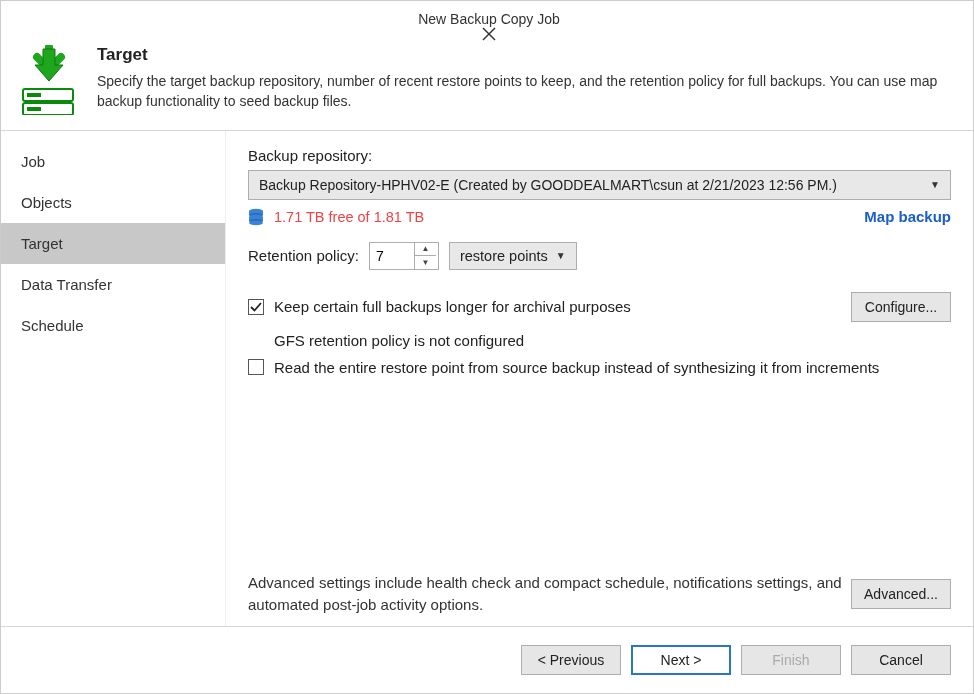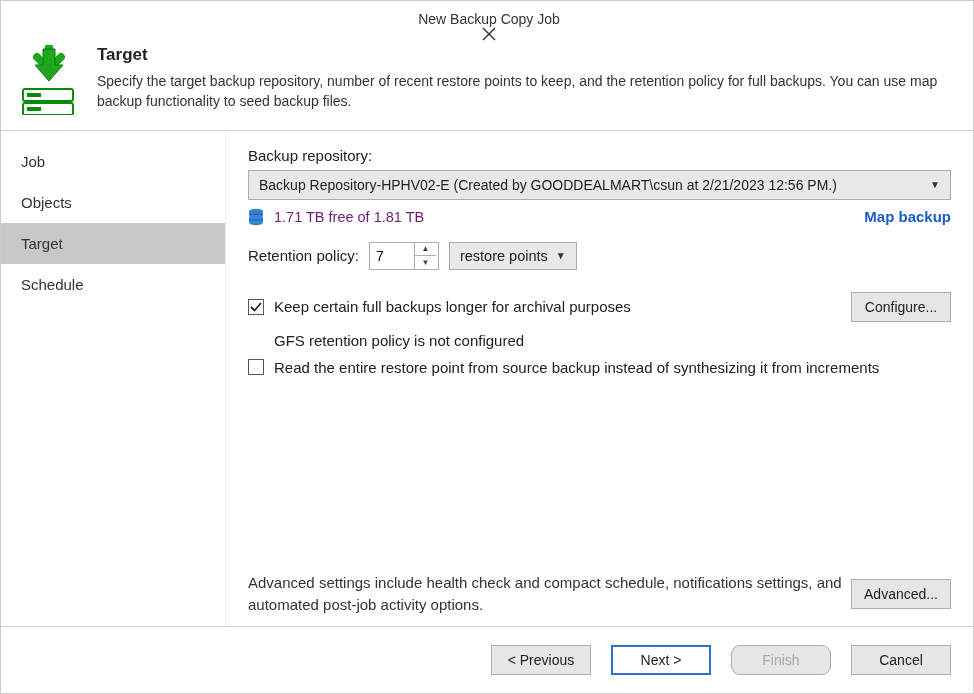--- a/index.html
+++ b/index.html
@@ -110,21 +110,21 @@
     gap: 10px;
     margin-top: 8px;
   }
   .disk-icon {
     width: 16px;
     height: 18px;
     display: inline-block;
   }
   .free-text {
     font-size: 14.5px;
-    color: #701a75;
+    color: #ef4444;
   }
   .map-link {
     margin-left: auto;
     color: #1a5ecc;
     font-size: 15px;
     cursor: pointer;
     font-weight: bold;
   }
   .retention-row {
     display: flex;
@@ -209,21 +209,20 @@
     color: #222;
     cursor: pointer;
     display: inline-flex;
     align-items: center;
     justify-content: center;
     padding: 0 12px;
   }
   .btn:disabled, .btn.disabled {
     color: #aaa;
     cursor: default;
-    border-radius: 9px;
   }
   .btn.primary {
     border: 2px solid #2a74c9;
     background: #fff;
   }
   .sub-indent {
     margin-left: 26px;
     margin-top: 10px;
     font-size: 15px;
     color: #222;
@@ -245,21 +244,21 @@
     color: #333;
     line-height: 1.45;
     flex: 1;
   }
   .footer {
     height: 68px;
     border-top: 1px solid #d6d6d6;
     display: flex;
     align-items: center;
     justify-content: flex-end;
-    gap: 20px;
+    gap: 10px;
     padding: 0 22px;
   }
   .configure-wrap {
     margin-left: auto;
   }
   .chev {
     font-size: 10px;
     color: #333;
   }
 </style>
@@ -291,20 +290,21 @@
     <h2>Target</h2>
     <p>Specify the target backup repository, number of recent restore points to keep, and the retention policy for full backups. You can use map backup functionality to seed backup files.</p>
   </div>
 </div>
 
 <div class="body">
   <div class="sidebar">
     <div class="nav-item">Job</div>
     <div class="nav-item">Objects</div>
     <div class="nav-item active">Target</div>
+    <div class="nav-item">Data Transfer</div>
     <div class="nav-item">Schedule</div>
   </div>
 
   <div class="content">
     <div class="field-label">Backup repository:</div>
     <div class="dropdown">
       <span>Backup Repository-HPHV02-E (Created by GOODDEALMART\csun at 2/21/2023 12:56 PM.)</span>
       <span class="chev">▼</span>
     </div>
 

